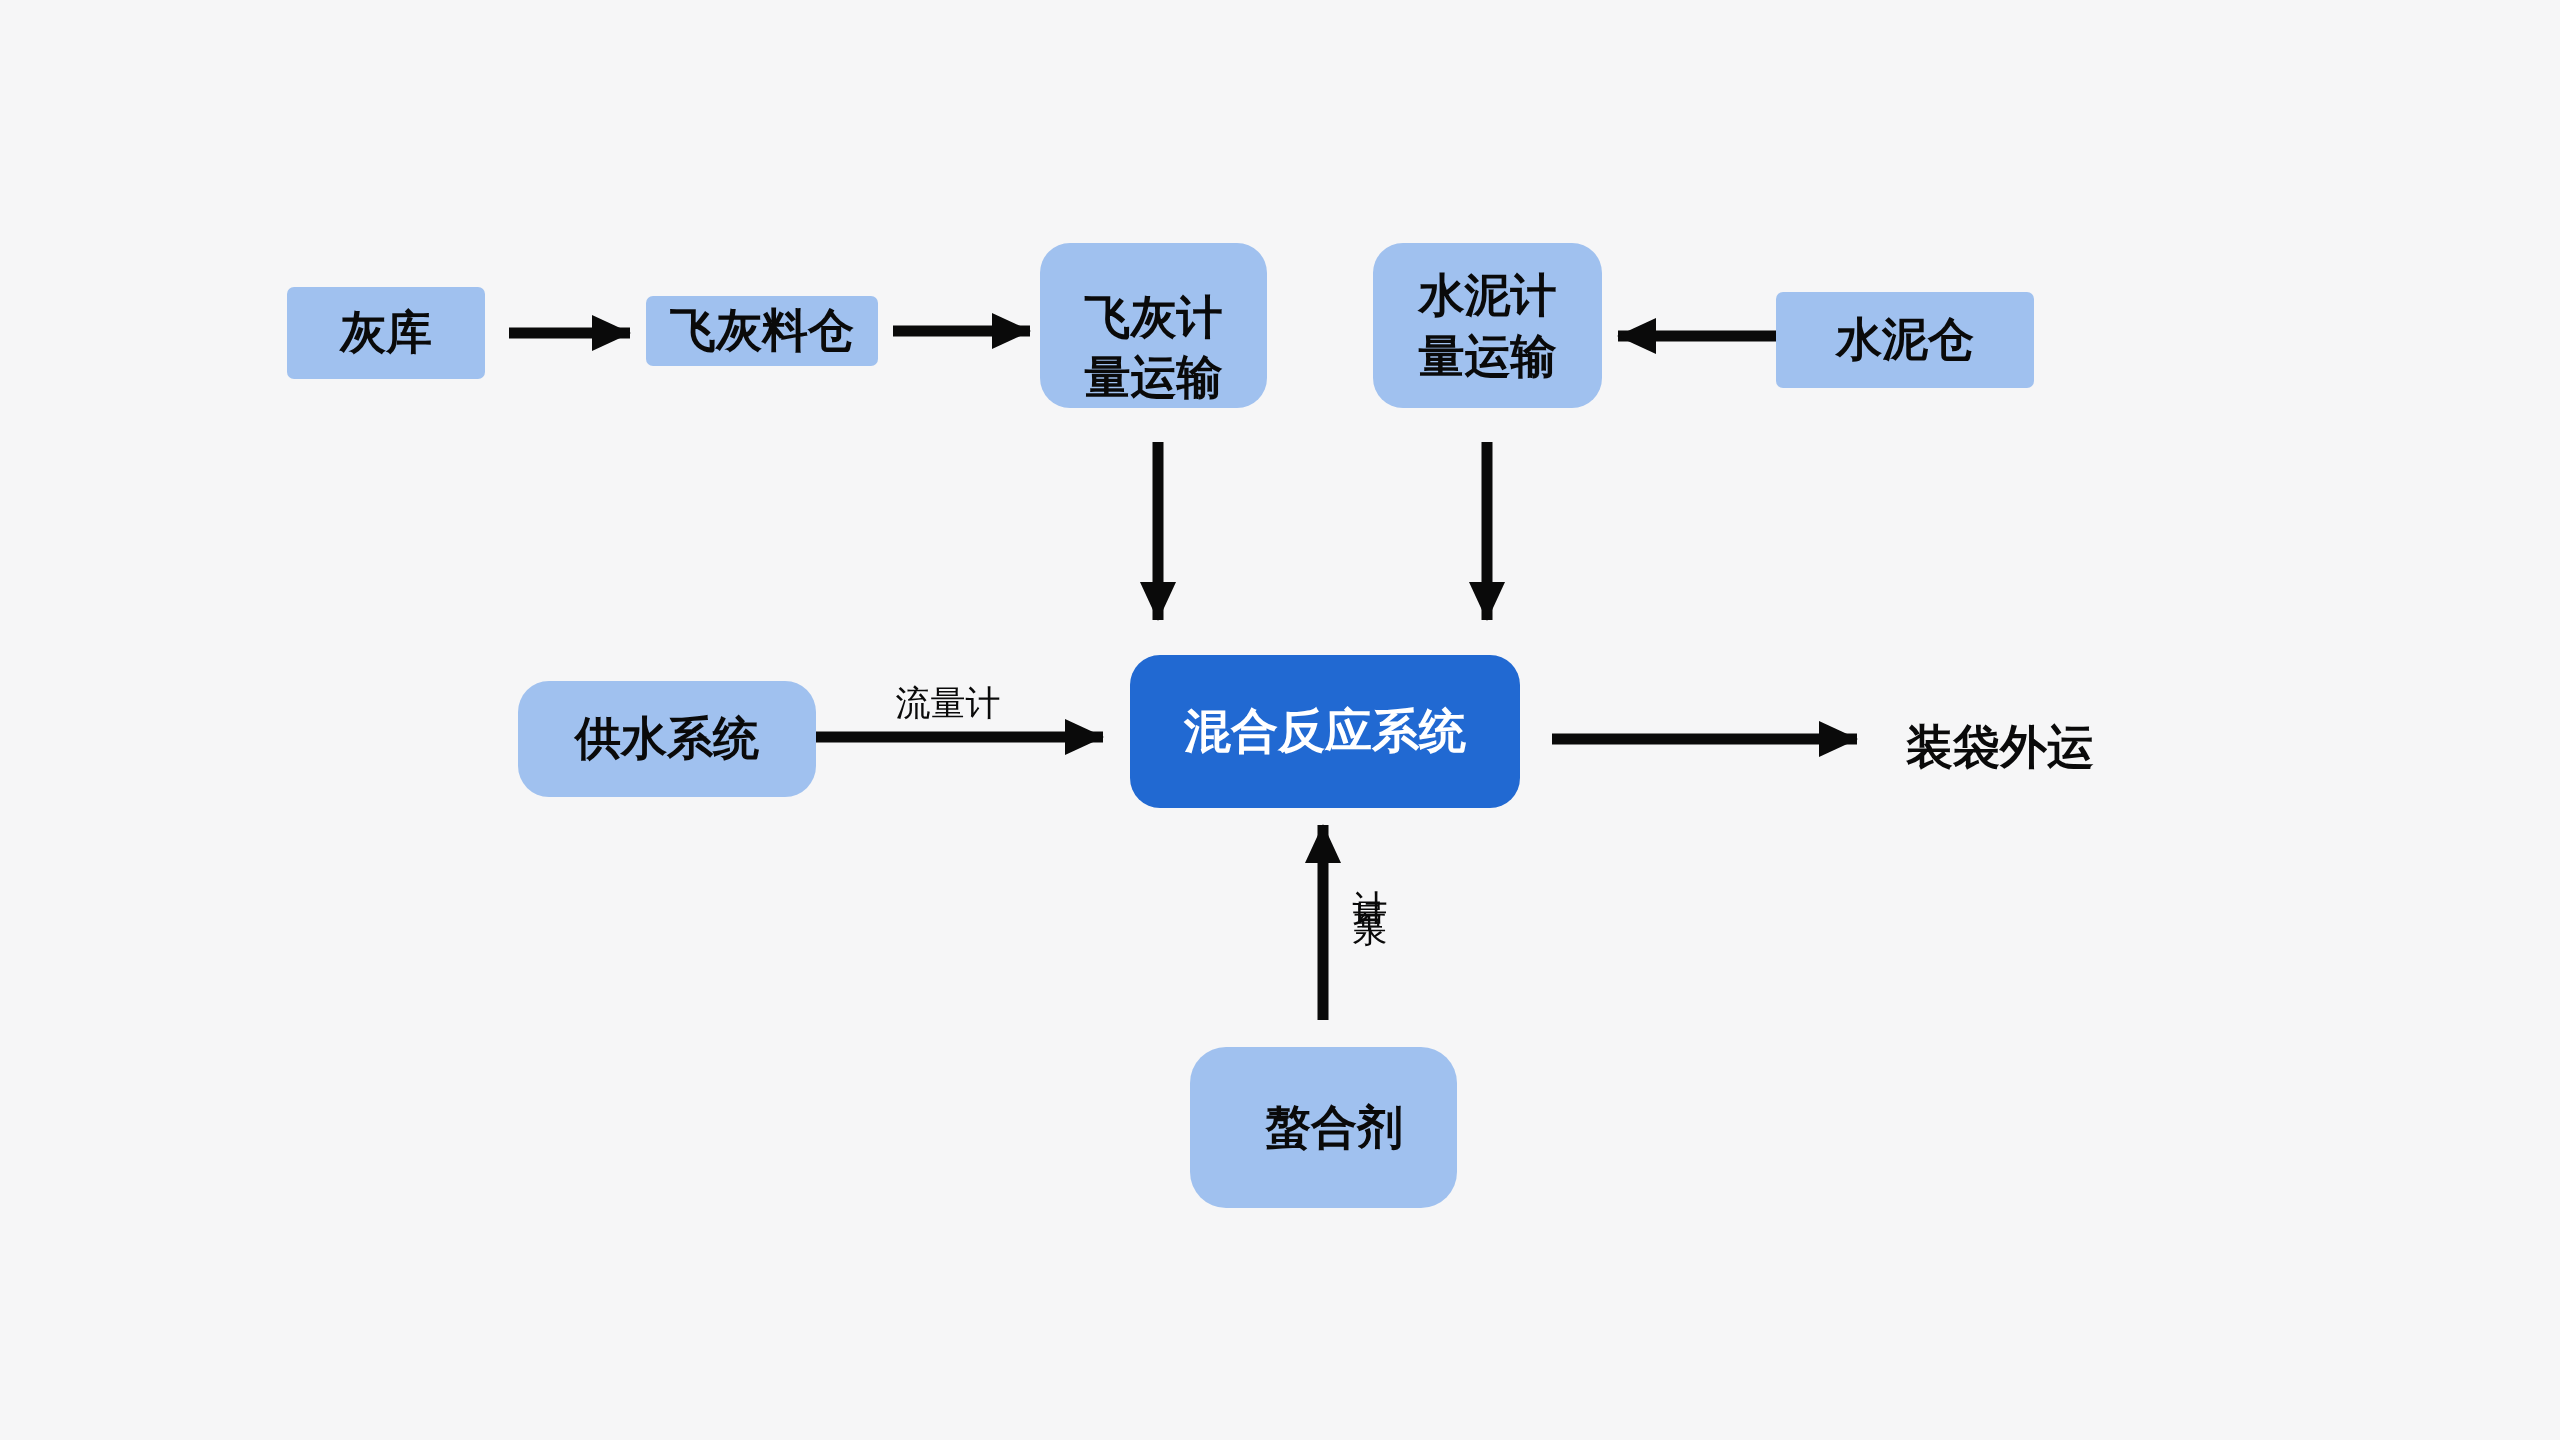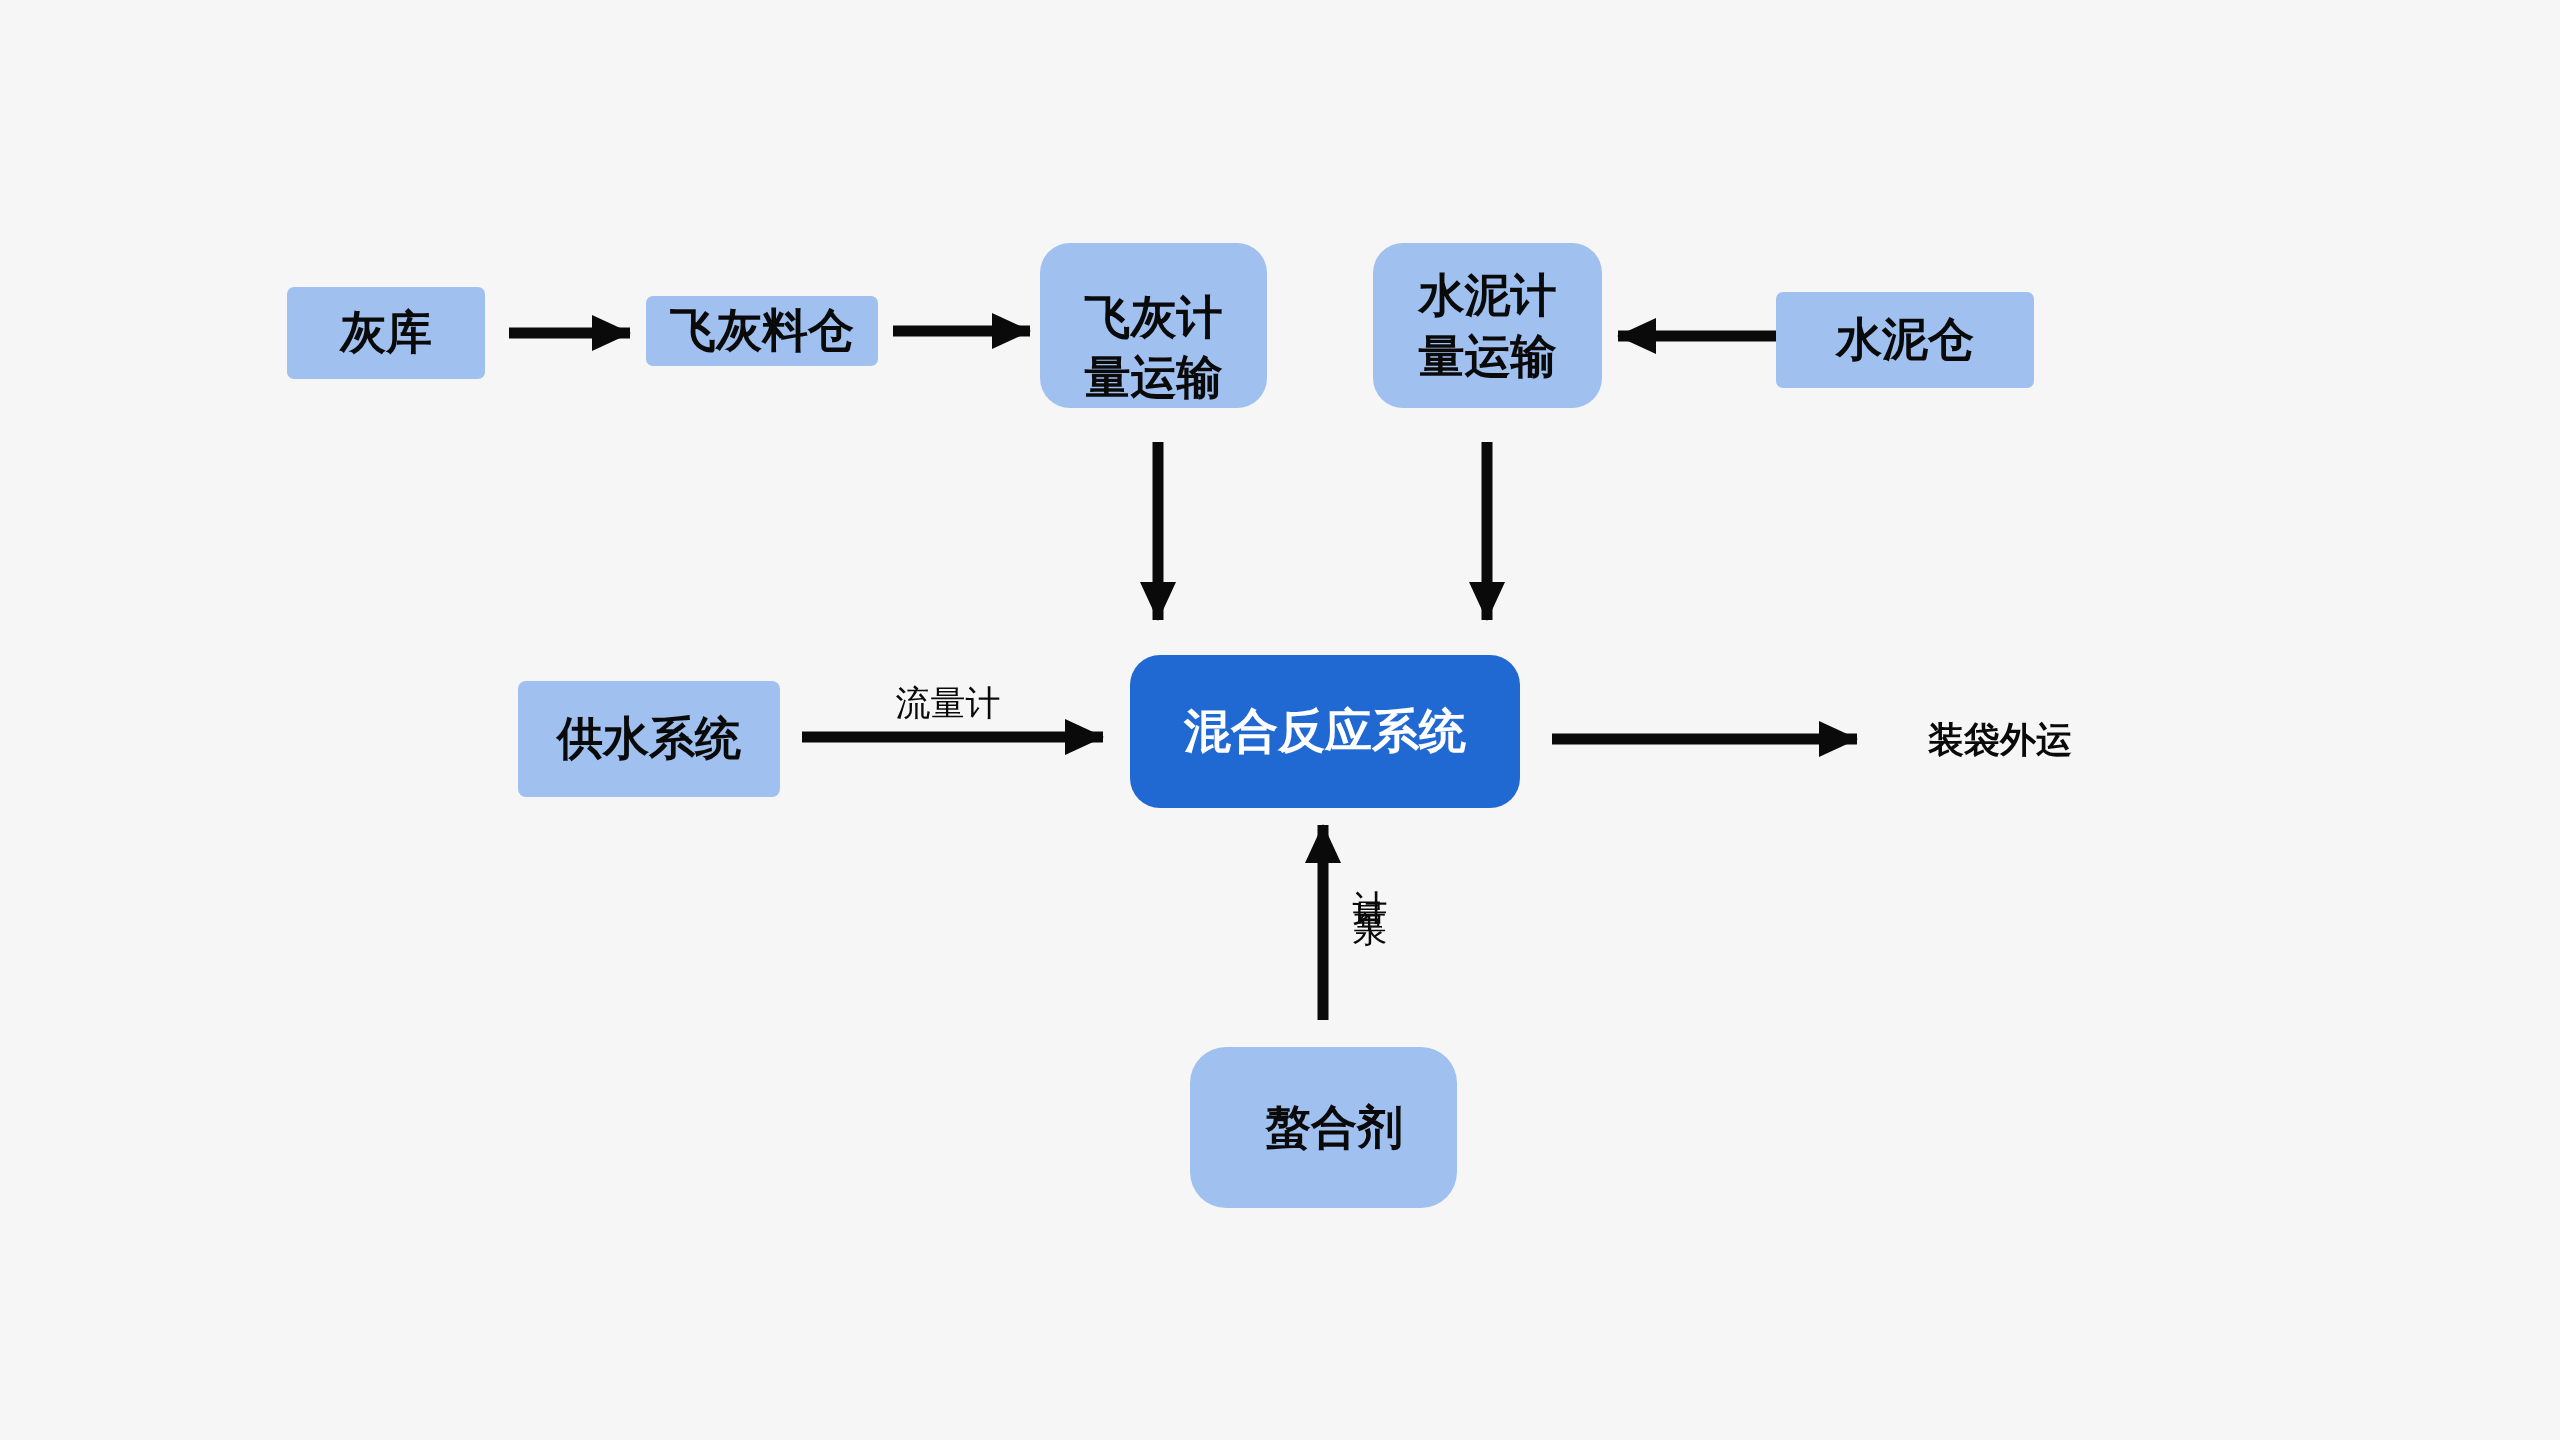--- a/index.html
+++ b/index.html
@@ -34,21 +34,21 @@
   .node--primary{
     background:var(--primary-fill);
     color:var(--primary-text);
     border-radius:30px;
     font-size:47px;
   }
   .node--chelate{border-radius:36px;padding-left:21px;}
   .wrap3{display:inline-block;width:3.15em;line-height:1.32;}
   .end-text{
     position:absolute;
-    font-size:36px;font-weight:700;color:var(--ink);
+    font-size:47px;font-weight:700;color:var(--ink);
     text-align:center;white-space:nowrap;
   }
   .edge-label{
     position:absolute;
     font-size:35px;font-weight:400;color:var(--ink);
     text-align:center;white-space:nowrap;
   }
   .edge-label--vertical{
     writing-mode:vertical-rl;
     text-orientation:upright;
@@ -90,21 +90,21 @@
   </div>
 
   <div class="node node--tall" style="left:1373px;top:243px;width:229px;height:165px;">
     <span class="wrap3">水泥计量运输</span>
   </div>
 
   <div class="node" style="left:1776px;top:292px;width:258px;height:96px;">
     <span>水泥仓</span>
   </div>
 
-  <div class="node" style="left:518px;top:681px;width:262px;height:116px;border-radius:8px;">
+  <div class="node" style="left:518px;top:681px;width:298px;height:116px;border-radius:31px;">
     <span>供水系统</span>
   </div>
 
   <div class="node node--primary" style="left:1130px;top:655px;width:390px;height:153px;">
     <span>混合反应系统</span>
   </div>
 
   <div class="end-text" style="left:1900px;top:716px;width:200px;">装袋外运</div>
 
   <div class="node node--chelate" style="left:1190px;top:1047px;width:267px;height:161px;">

